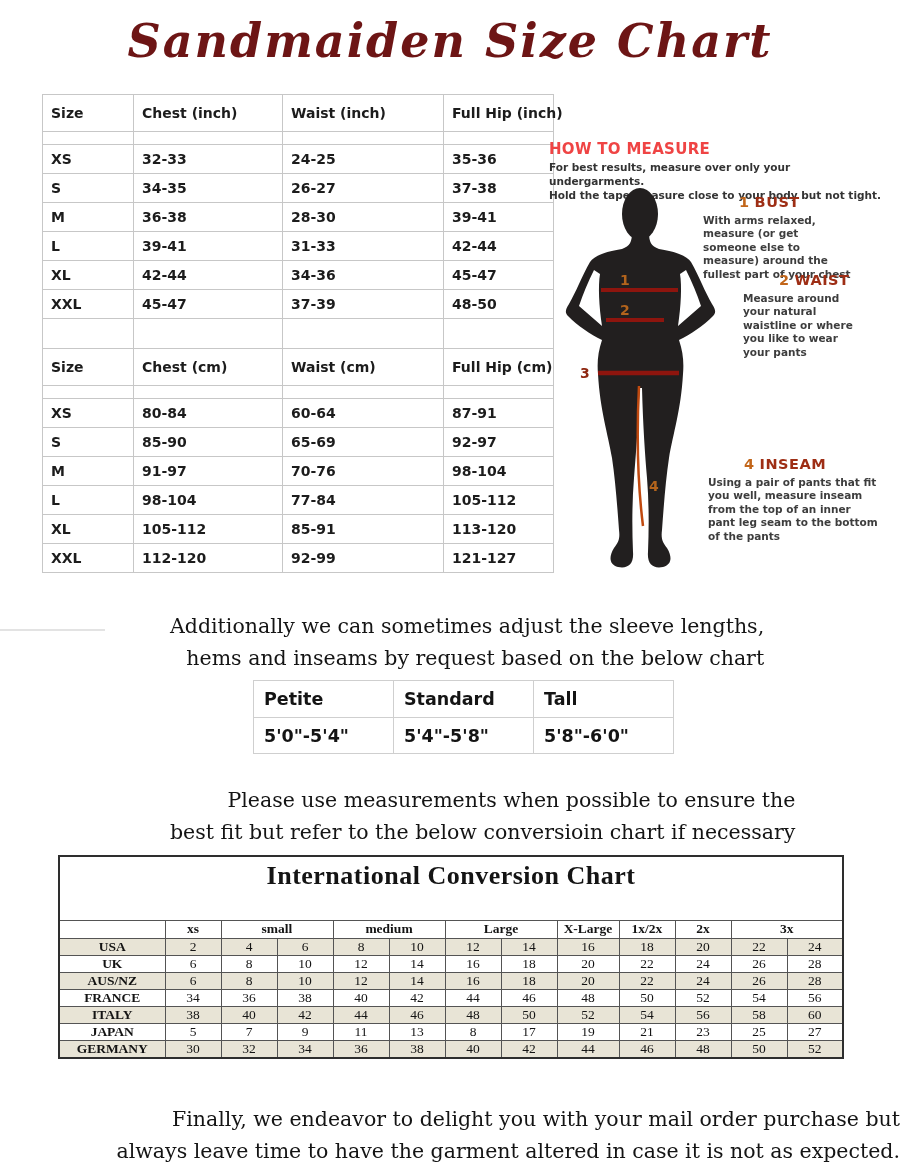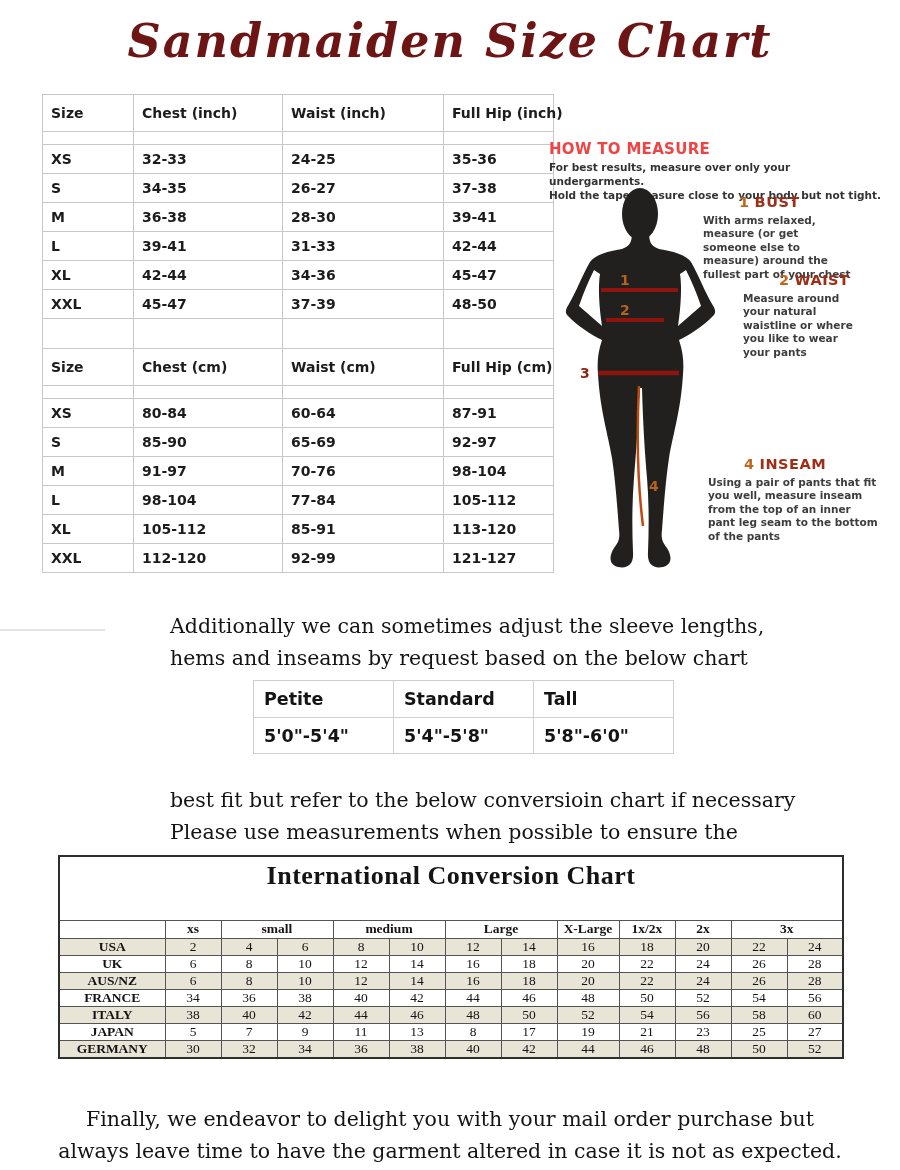--- a/index.html
+++ b/index.html
@@ -48,21 +48,21 @@
   .step-1 { left:154px; top:54px;  width:150px; }
   .step-2 { left:194px; top:132px; width:122px; }
   .step-3 { left:159px; top:234px; width:162px; }
   .step-4 { left:159px; top:316px; width:172px; }
 
   
   .artifact-line { position:absolute; left:0; top:629px; width:105px; height:2px; background:#e3e3e3; }
 
   
   .note { position:absolute; font:400 20.5px/32px "DejaVu Serif", serif; color:#141414; }
-  .note span { display:block; }
+  .note span { display:block;text-align:right; }
   .note-adjust  { left:170px; top:610px; }
   .note-measure { left:170px; top:784px; }
   .note-closing { left:0; right:0; top:1088px; text-align:center;margin-top:15px; }
 
   
   .height-table {
     position:absolute; left:253px; top:680px; width:420px;
     border-collapse:collapse; table-layout:fixed;
     font:700 17.5px "DejaVu Sans", sans-serif; color:#141414;
   }
@@ -306,22 +306,22 @@
       </tr>
       <tr class="h-data">
         <td>5'0"-5'4"</td>
         <td>5'4"-5'8"</td>
         <td>5'8"-6'0"</td>
       </tr>
     </tbody>
   </table>
 
   <div class="note note-measure">
+    <span>Please use measurements when possible to ensure the</span>
     <span>best fit but refer to the below conversioin chart if necessary</span>
-    <span>Please use measurements when possible to ensure the</span>
   </div>
 
   <table class="conv-table">
     <colgroup>
       <col style="width:106px">
       <col style="width:56px">
         <col style="width:56px">
         <col style="width:56px">
         <col style="width:56px">
       <col style="width:56px">

